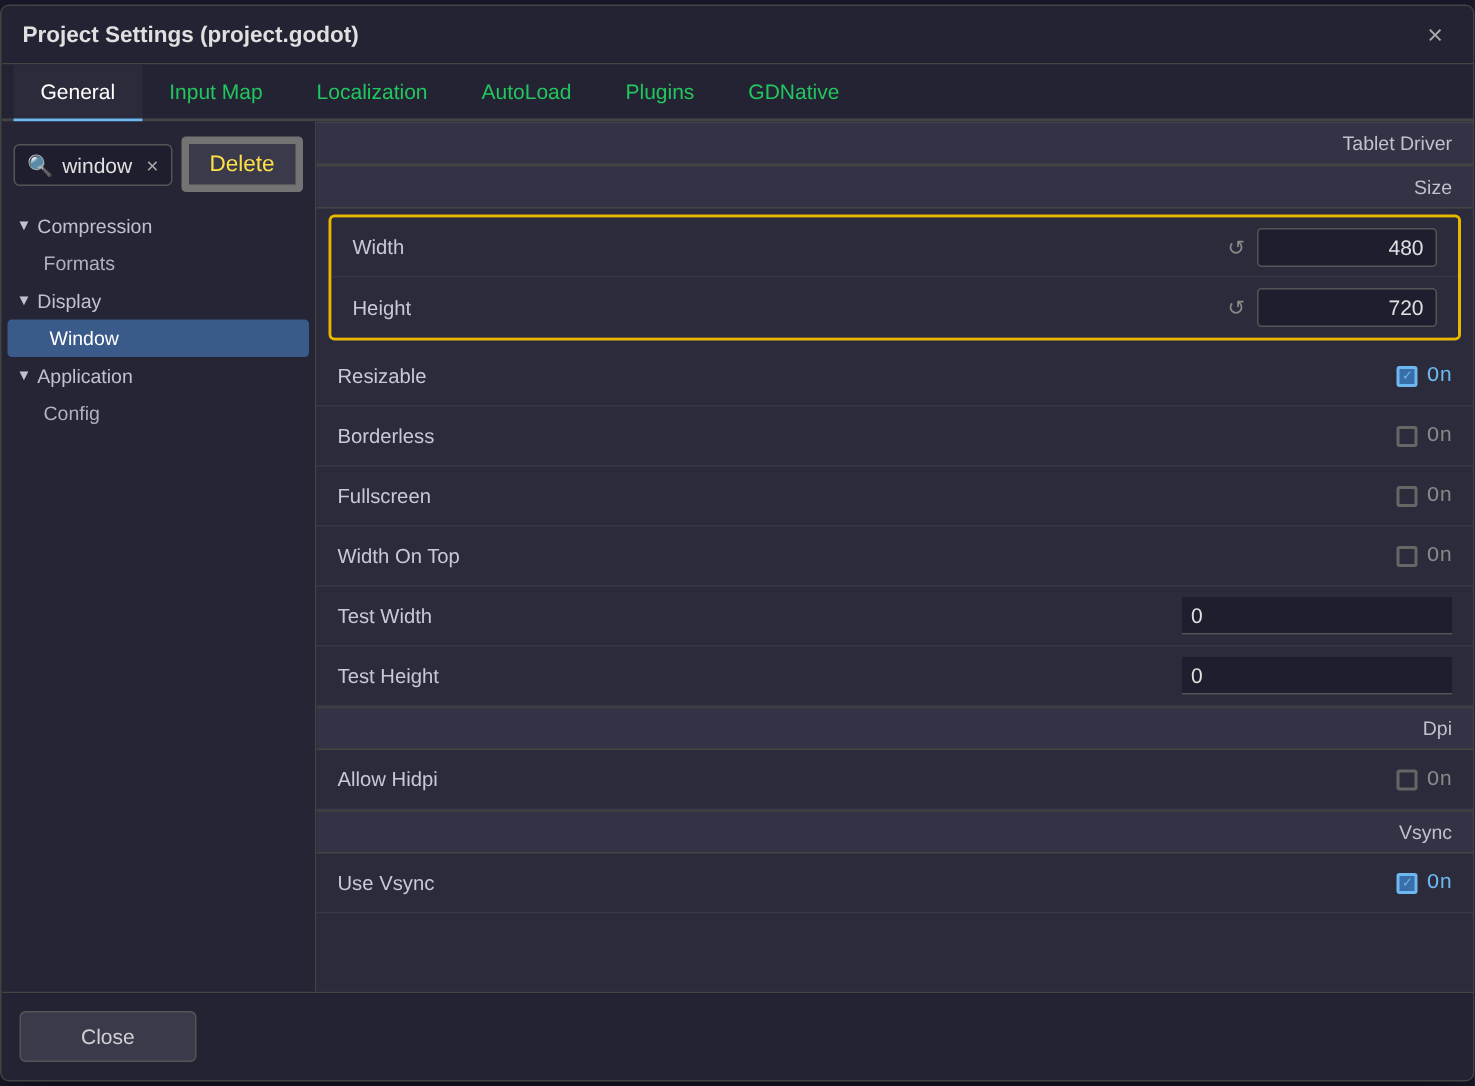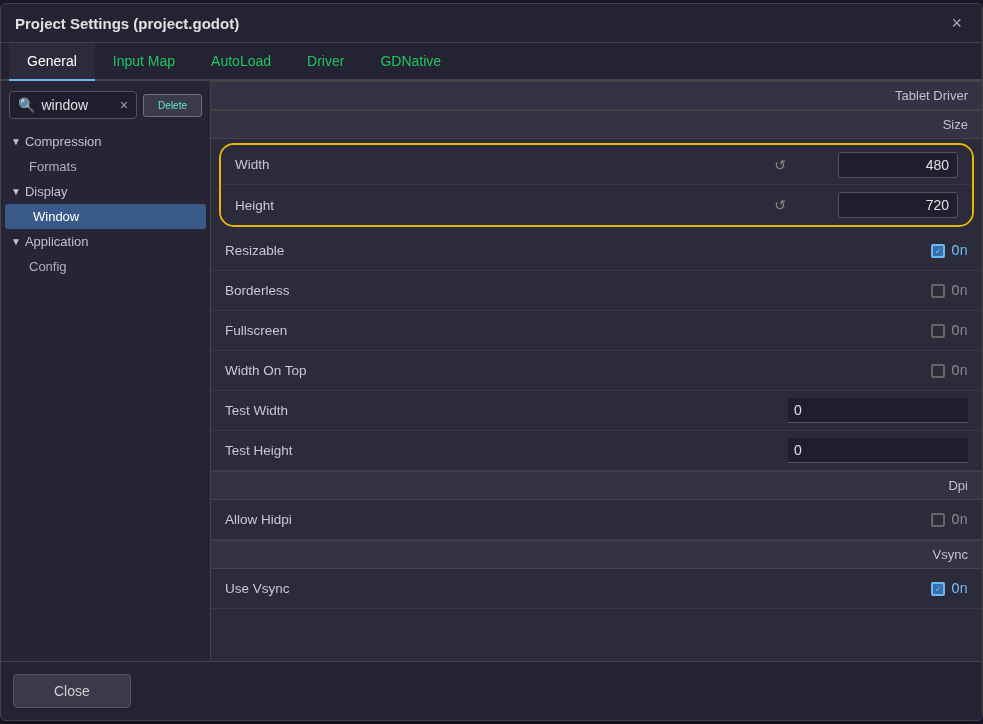--- a/index.html
+++ b/index.html
@@ -103,26 +103,26 @@
       align-items: center;
       flex: 1;
       background: #1e1e2e;
       border: 1px solid #555;
       border-radius: 4px;
       padding: 5px 8px;
       gap: 6px;
     }
     .delete-button {
       background: #3a3a4a;
-      color: #5eead4;
-      border: 1px solid #737373;
+      color: #fde047;
+      border: 5px solid #737373;
       border-radius: 3px;
       padding: 5px 14px;
       cursor: pointer;
-      font-size: 10px;
+      font-size: 15px;
       white-space: nowrap;
     }
     .tree-section {
       padding: 4px 0;
     }
     .tree-group-label {
       color: #c0c0d0;
       font-size: 13px;
       padding: 5px 10px;
       display: flex;
@@ -181,21 +181,20 @@
     }
     .number-field {
       background: #1e1e2e;
       border: 1px solid #555;
       border-radius: 3px;
       color: #e0e0e0;
       font-size: 14px;
       padding: 4px 8px;
       width: 120px;
       text-align: right;
-      margin-left: 44px;
     }
     .reset-icon {
       color: #888;
       font-size: 14px;
       cursor: pointer;
     }
     .highlighted-row {
       display: flex;
       align-items: center;
       padding: 0 14px;
@@ -276,22 +275,23 @@
 <div class="dialog">
 
   <div class="title-bar">
     <span class="title-bar-title">Project Settings (project.godot)</span>
     <button class="close-btn">×</button>
   </div>
 
   <div class="tabs">
     <div class="tab active">General</div>
     <div class="tab">Input Map</div>
+    <div class="tab">Localization</div>
     <div class="tab">AutoLoad</div>
-    <div class="tab">Driver</div>
+    <div class="tab">Plugins</div>
     <div class="tab">GDNative</div>
   </div>
 
   <div class="content-area">
 
     <div class="sidebar">
 
       <div class="search-delete-row">
         <div class="search-box">
           <span class="search-icon-glyph">🔍</span>
@@ -321,21 +321,21 @@
         <div class="tree-item">Config</div>
       </div>
     </div>
 
     <div class="main-panel">
 
       <div class="section-header">Tablet Driver</div>
 
       <div class="section-header">Size</div>
 
-      <div style="border: 2px solid #e8b800; border-radius: 15px; margin: 4px 8px; overflow: hidden;">
+      <div style="border: 2px solid #e8b800; border-radius: 4px; margin: 4px 8px; overflow: hidden;">
 
         <div class="highlighted-row">
           <span class="settings-label">Width</span>
           <div class="settings-value">
             <span class="reset-icon">↺</span>
             <input class="number-field" type="text" value="480" style="">
           </div>
         </div>
 
         <div class="highlighted-row">

